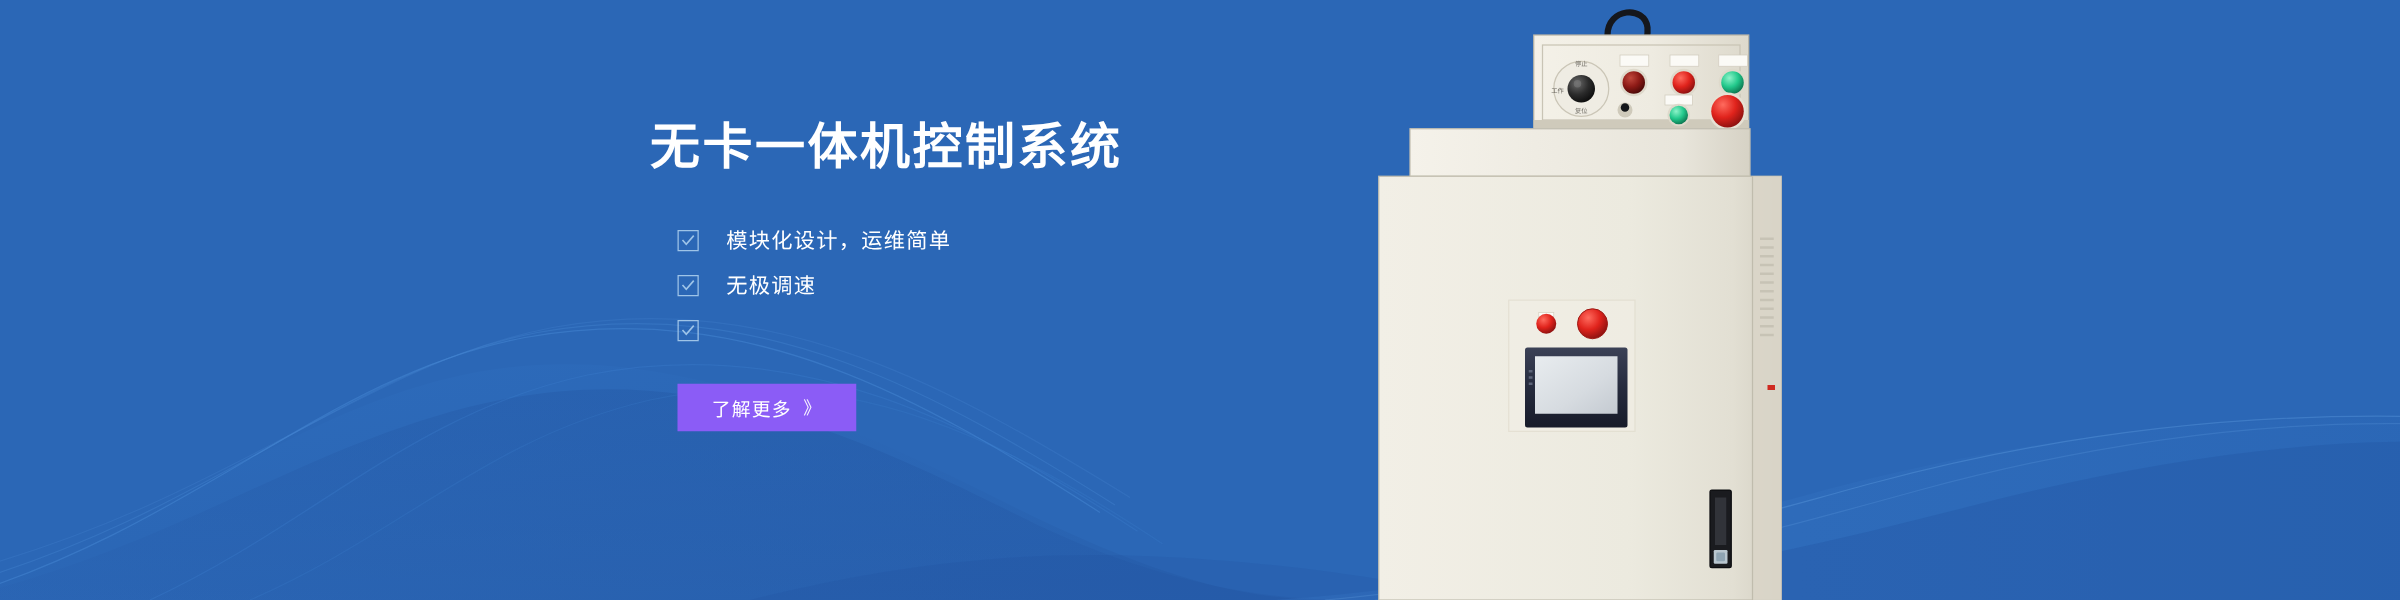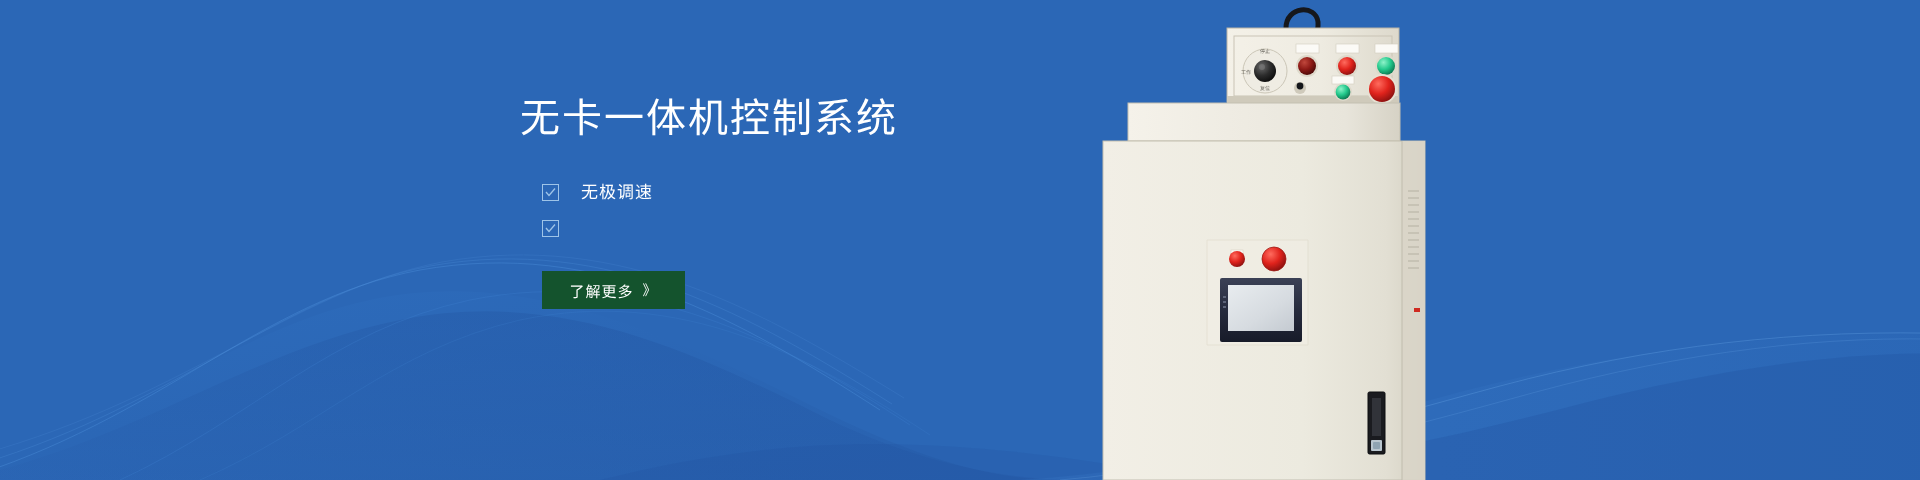--- a/index.html
+++ b/index.html
@@ -33,21 +33,21 @@
     position: absolute;
     left: 520px;
     top: 96px;
     width: 640px;
     z-index: 5;
   }
 
   .headline {
     font-size: 40px;
     line-height: 1.1;
-    font-weight: 400;
+    font-weight: 700;
     color: #ffffff;
     letter-spacing: 2px;
     margin: 0 0 44px 0;
     white-space: nowrap;
   }
 
   .feature-list {
     list-style: none;
     margin: 0 0 34px 0;
     padding: 0 0 0 22px;
@@ -79,21 +79,21 @@
 
   .cta-wrap { padding-left: 22px; }
 
   .cta-button {
     display: inline-flex;
     align-items: center;
     justify-content: center;
     gap: 9px;
     width: 143px;
     height: 38px;
-    background: #14532d;
+    background: #8b5cf6;
     color: #ffffff;
     border: none;
     font-size: 15px;
     letter-spacing: 1px;
     font-family: inherit;
     cursor: pointer;
   }
   .cta-chevron { font-size: 14px; line-height: 1; opacity: .95; }
 
   
@@ -145,20 +145,28 @@
 
     <path d="M 600 480 C 700 455 800 440 920 445 C 1040 450 1120 466 1200 480 Z" fill="#1f4f9b" opacity="0.18"></path>
   </svg>
 
   <div class="copy">
 
     <h1 class="headline">无卡一体机控制系统</h1>
 
     <ul class="feature-list">
 
+      <li class="feature-item">
+        <span class="check-box">
+          <svg width="11" height="11" viewBox="0 0 11 11">
+            <polyline points="1,5 4,8.5 10,1.5" fill="none" stroke="#9ec4e8" stroke-width="1.3"></polyline>
+          </svg>
+        </span>
+        <span class="feature-text">模块化设计，运维简单</span>
+      </li>
 
       <li class="feature-item">
         <span class="check-box">
           <svg width="11" height="11" viewBox="0 0 11 11">
             <polyline points="1,5 4,8.5 10,1.5" fill="none" stroke="#9ec4e8" stroke-width="1.3"></polyline>
           </svg>
         </span>
         <span class="feature-text">无极调速</span>
       </li>
 

